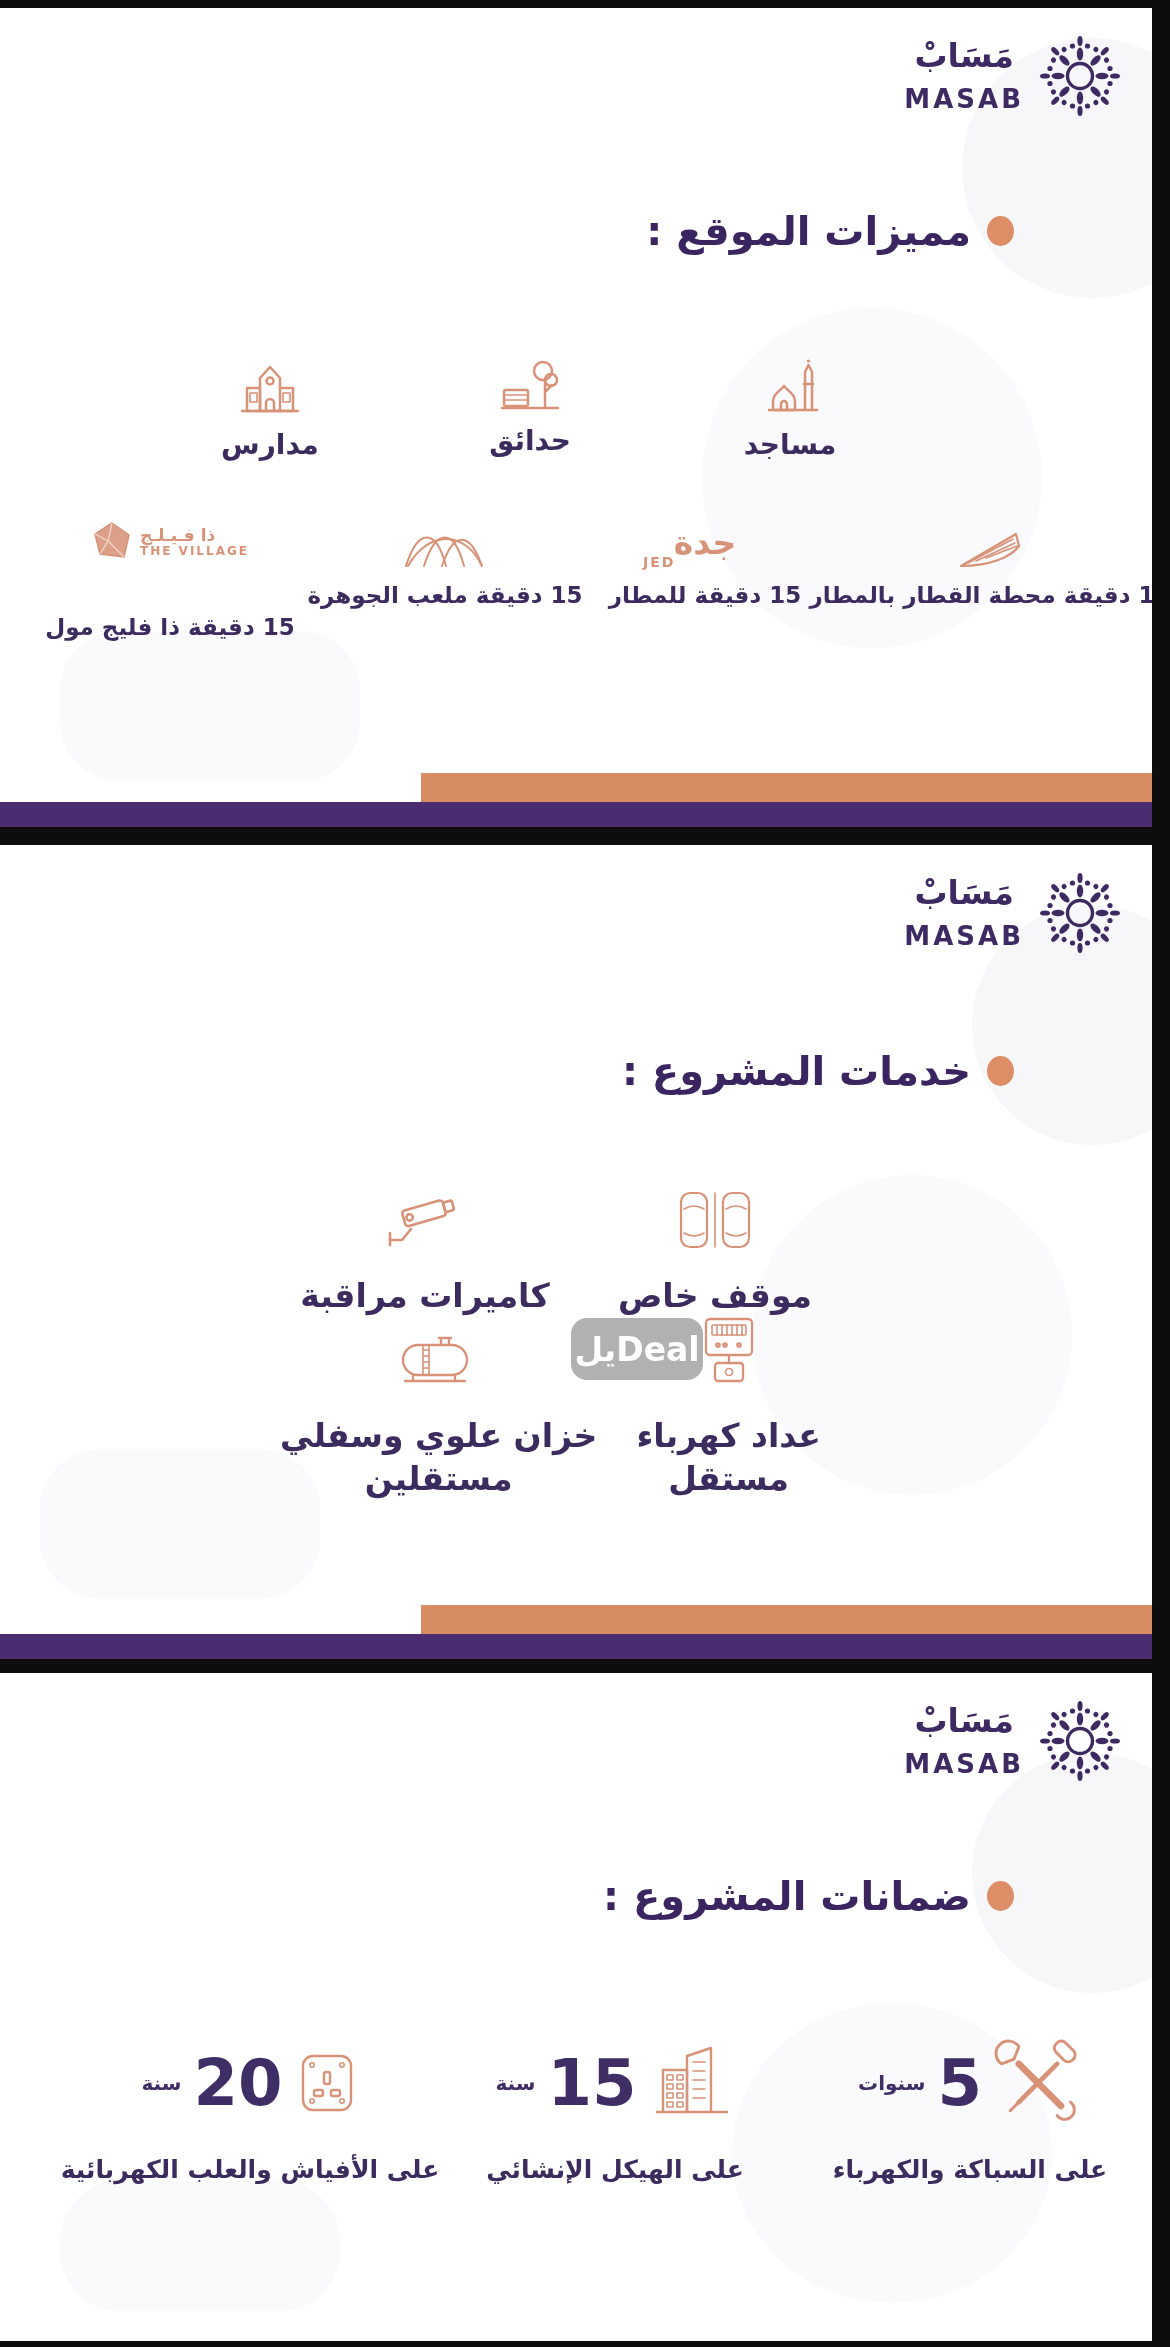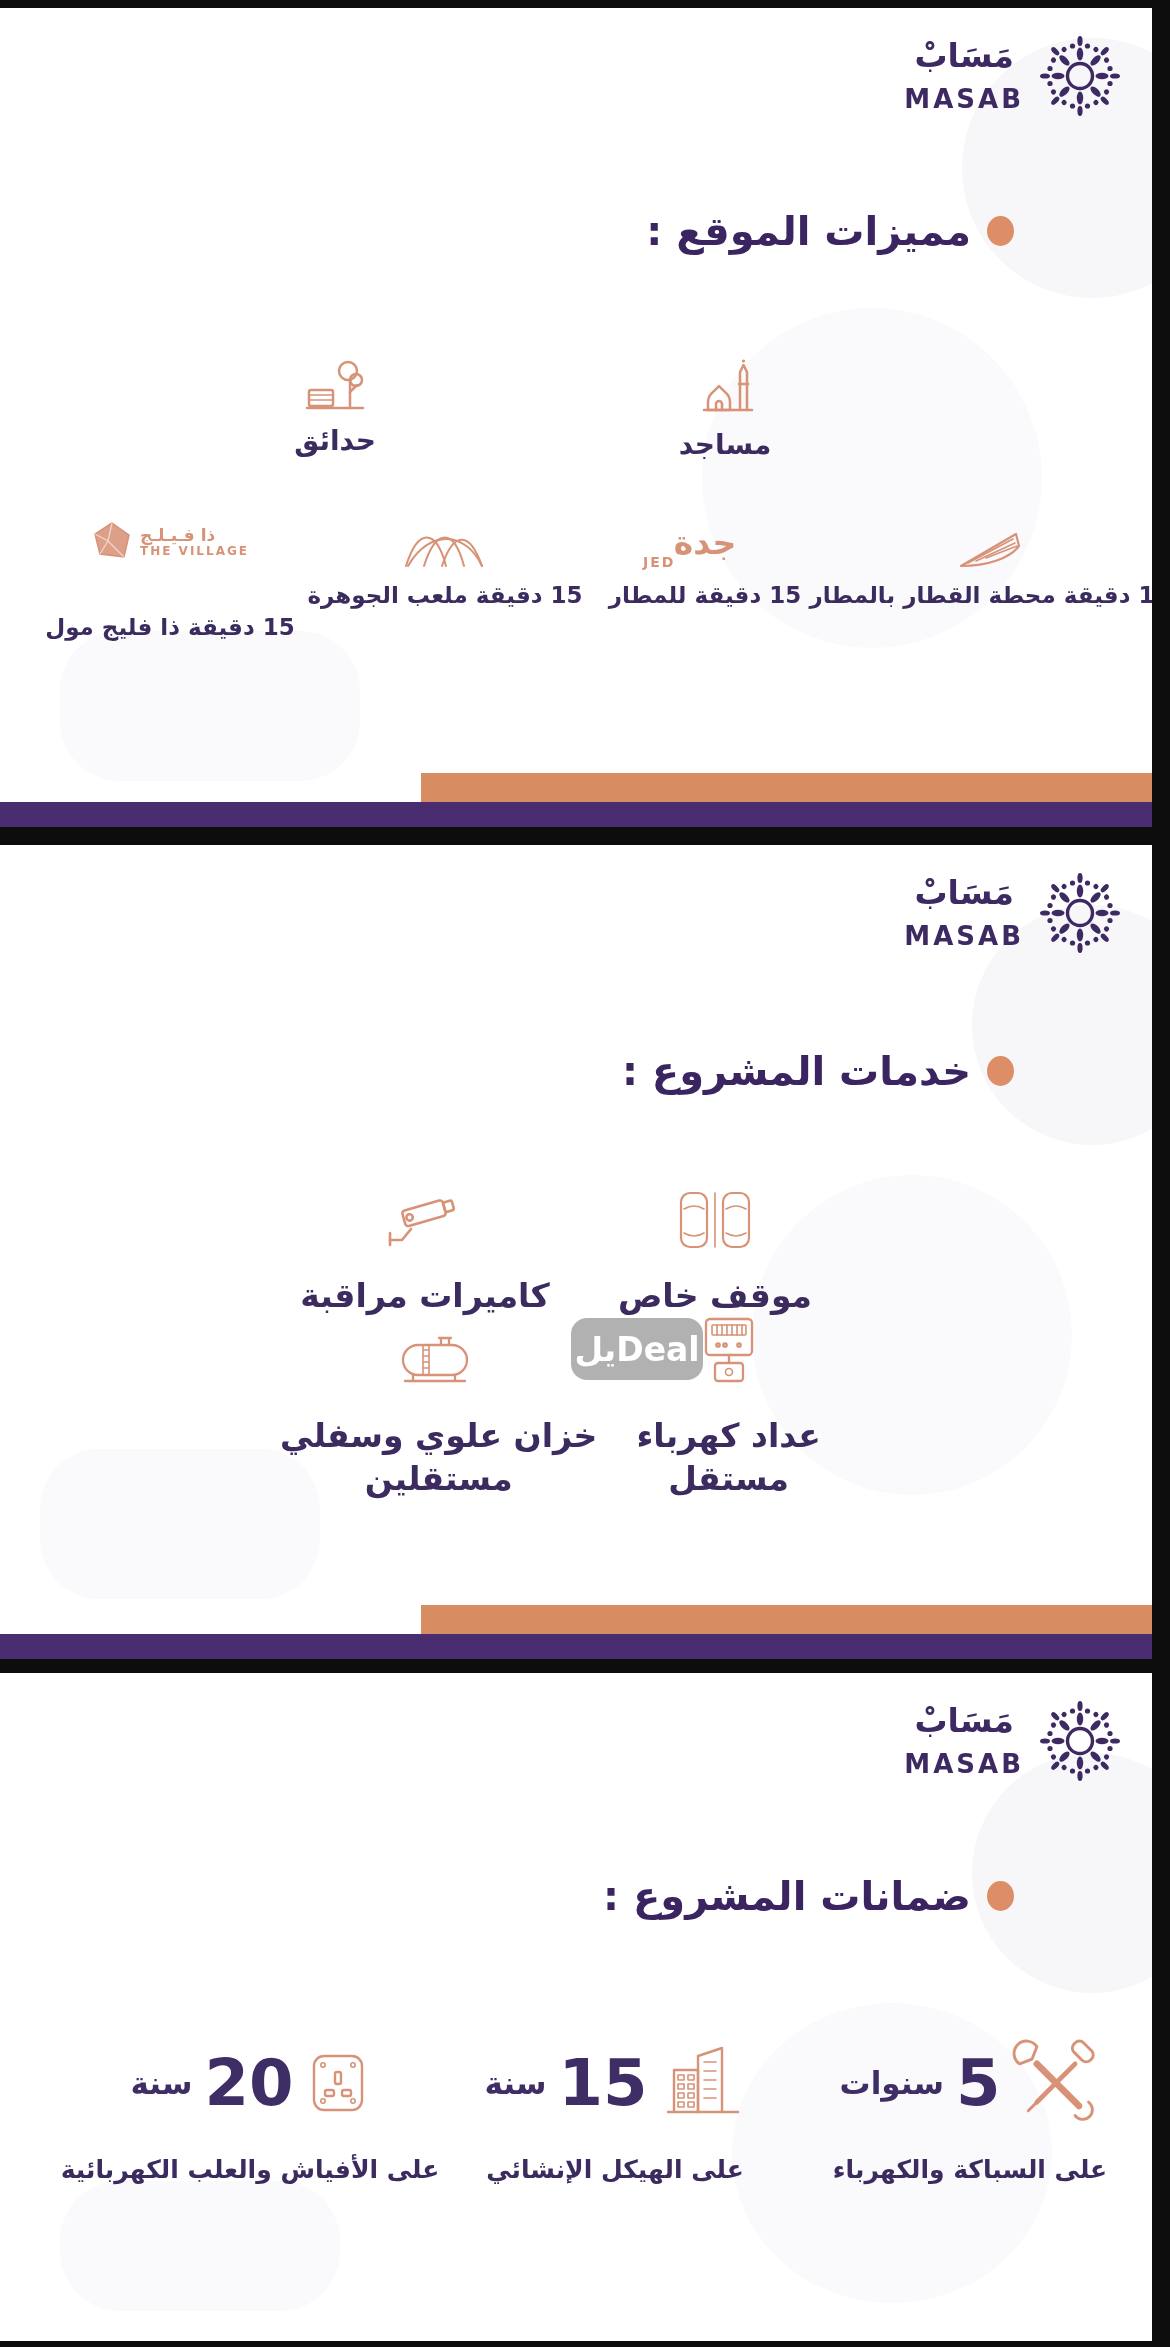--- a/index.html
+++ b/index.html
@@ -65,21 +65,21 @@
   .slabel{margin-top:24px;font-size:33px;font-weight:bold;color:#3C2B5E;text-align:center;line-height:1.3;white-space:nowrap;}
   .watermark{position:absolute;left:571px;top:473px;width:132px;height:62px;border-radius:16px;
     background:rgba(158,158,158,0.8);display:flex;align-items:center;justify-content:center;
     color:#ffffff;font-size:33px;font-weight:bold;z-index:5;}
 
   
   .guarantees{position:absolute;top:358px;left:40px;width:1080px;display:flex;}
   .g1{width:300px;} .g2{width:330px;margin-right:40px;} .g3{width:340px;margin-right:30px;}
   .g-top{display:flex;align-items:center;justify-content:center;gap:12px;height:104px;}
   .g-value{font-size:64px;font-weight:800;color:#3F2D66;line-height:1;}
-  .g-unit{font-size:31px;font-weight:bold;color:#3F2D66;text-align:center;}
+  .g-unit{font-size:20px;font-weight:bold;color:#3F2D66;text-align:center;}
   .glabel{margin-top:20px;font-size:25px;font-weight:bold;color:#3C2B5E;text-align:center;white-space:nowrap;}
 
   
   .bar-orange{position:absolute;bottom:25px;left:421px;right:0;height:29px;background:#D78D61;}
   .bar-purple{position:absolute;bottom:0;left:0;right:0;height:25px;background:#4A2D71;}
 </style>
 </head>
 <body>
 
 <section class="panel" id="panel1">
@@ -172,20 +172,35 @@
           <circle cx="45" cy="15" r="9"></circle>
             <circle cx="53" cy="24" r="6"></circle>
           <path d="M47,24 V52"></path>
             <path d="M47,36 l7,-7"></path>
           <rect x="6" y="34" width="24" height="16" rx="2"></rect>
           <path class="thin" d="M6,39 h24 M6,44 h24"></path>
           <path d="M4,52 h56"></path>
         </svg>
       </span>
       <span class="flabel">حدائق</span>
+    </div>
+    <div class="col">
+      <span class="iconbox">
+        <svg class="line-ic" width="66" height="62" viewBox="0 0 66 62">
+          <path d="M23,22 L33,11 L43,22 V55 H23 Z"></path>
+          <circle cx="33" cy="25" r="3.5"></circle>
+          <path d="M29,55 v-8 a4,4 0 0 1 8,0 v8"></path>
+          <path d="M10,32 h13 v23 H10 Z"></path>
+            <rect class="thin" x="13" y="37" width="7" height="9"></rect>
+          <path d="M43,32 h13 v23 h-13"></path>
+            <rect class="thin" x="46" y="37" width="7" height="9"></rect>
+          <path d="M5,55 h56"></path>
+        </svg>
+      </span>
+      <span class="flabel">مدارس</span>
     </div>
   </div>
 
   <div class="distances" dir="rtl">
     <div class="col d1">
       <span class="iconbox">
         <svg class="line-ic" width="68" height="46" viewBox="0 0 68 46" style="stroke-width:2.2;">
           <path d="M5,42 L60,10 L63,22 C54,34 32,42 5,42 Z"></path>
           <path class="thin" d="M12,39 L57,15"></path>
             <path class="thin" d="M20,37 L59,19"></path>

